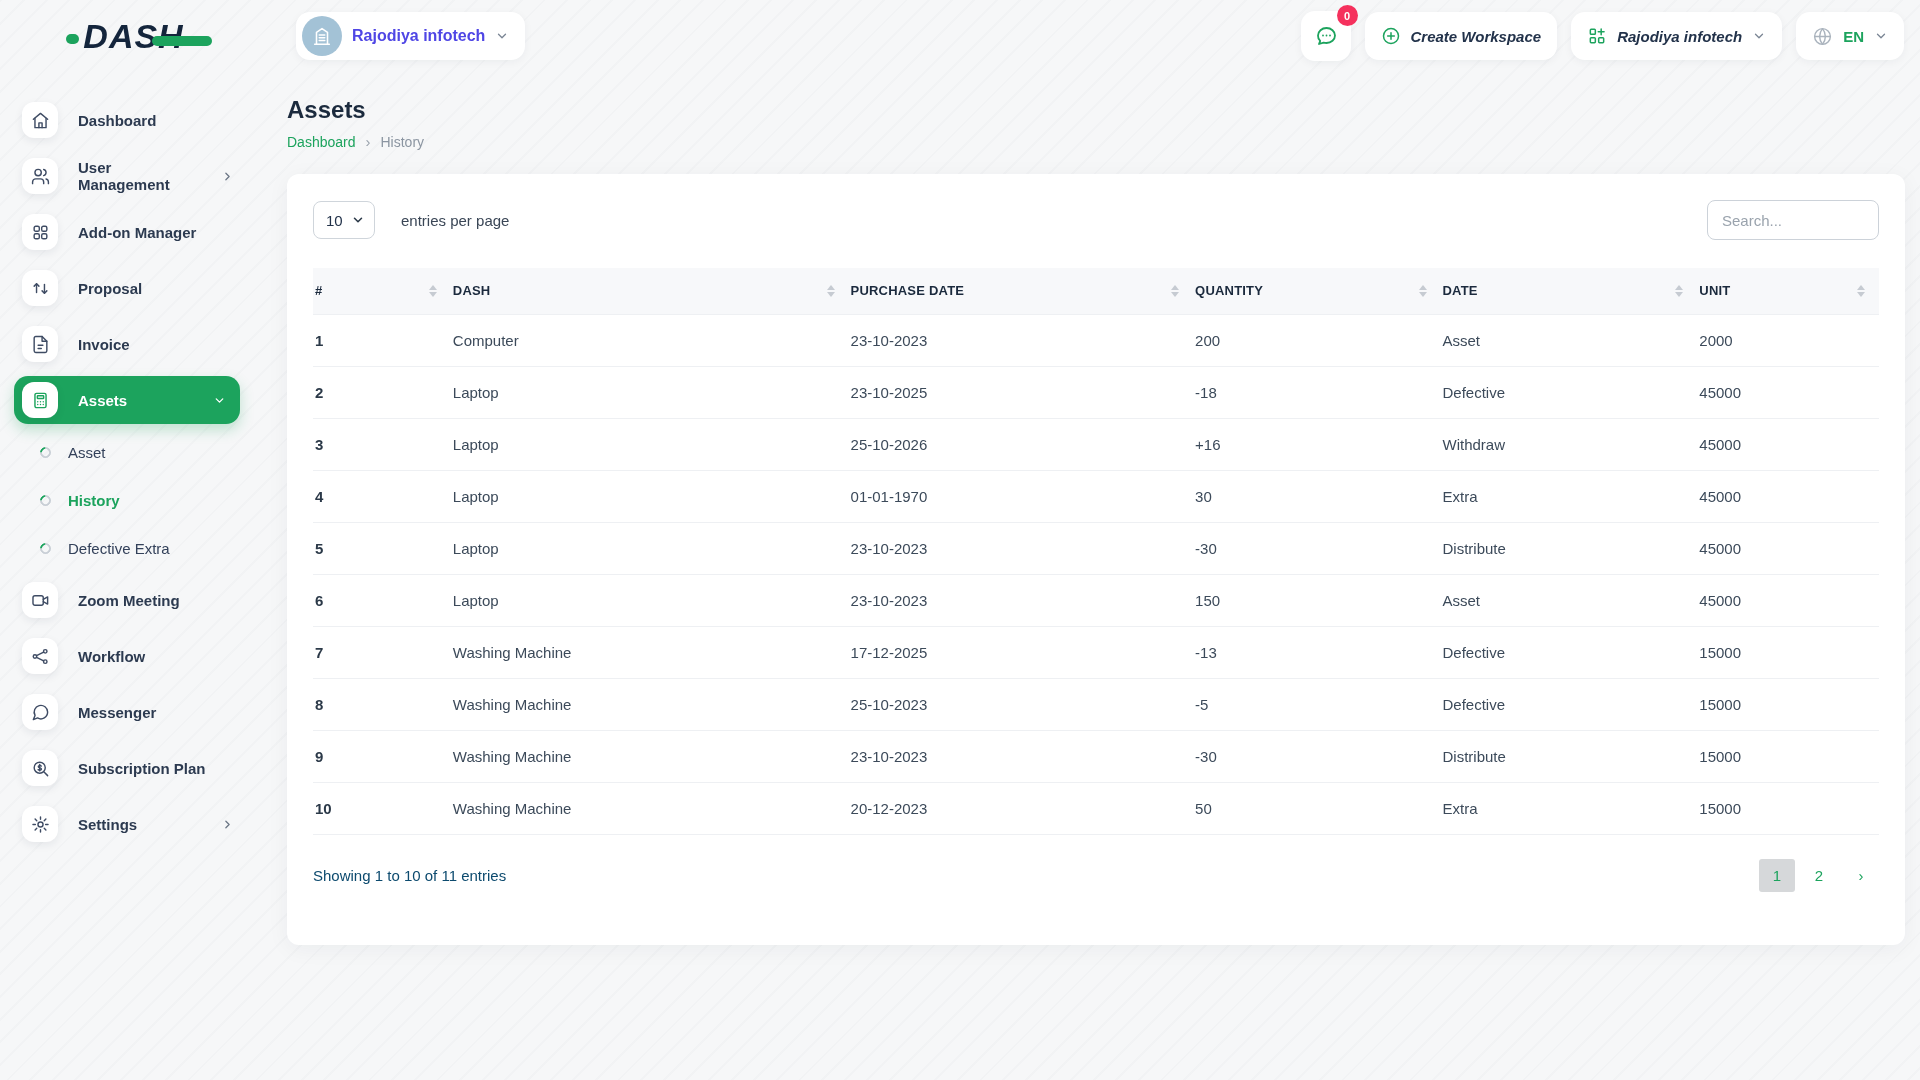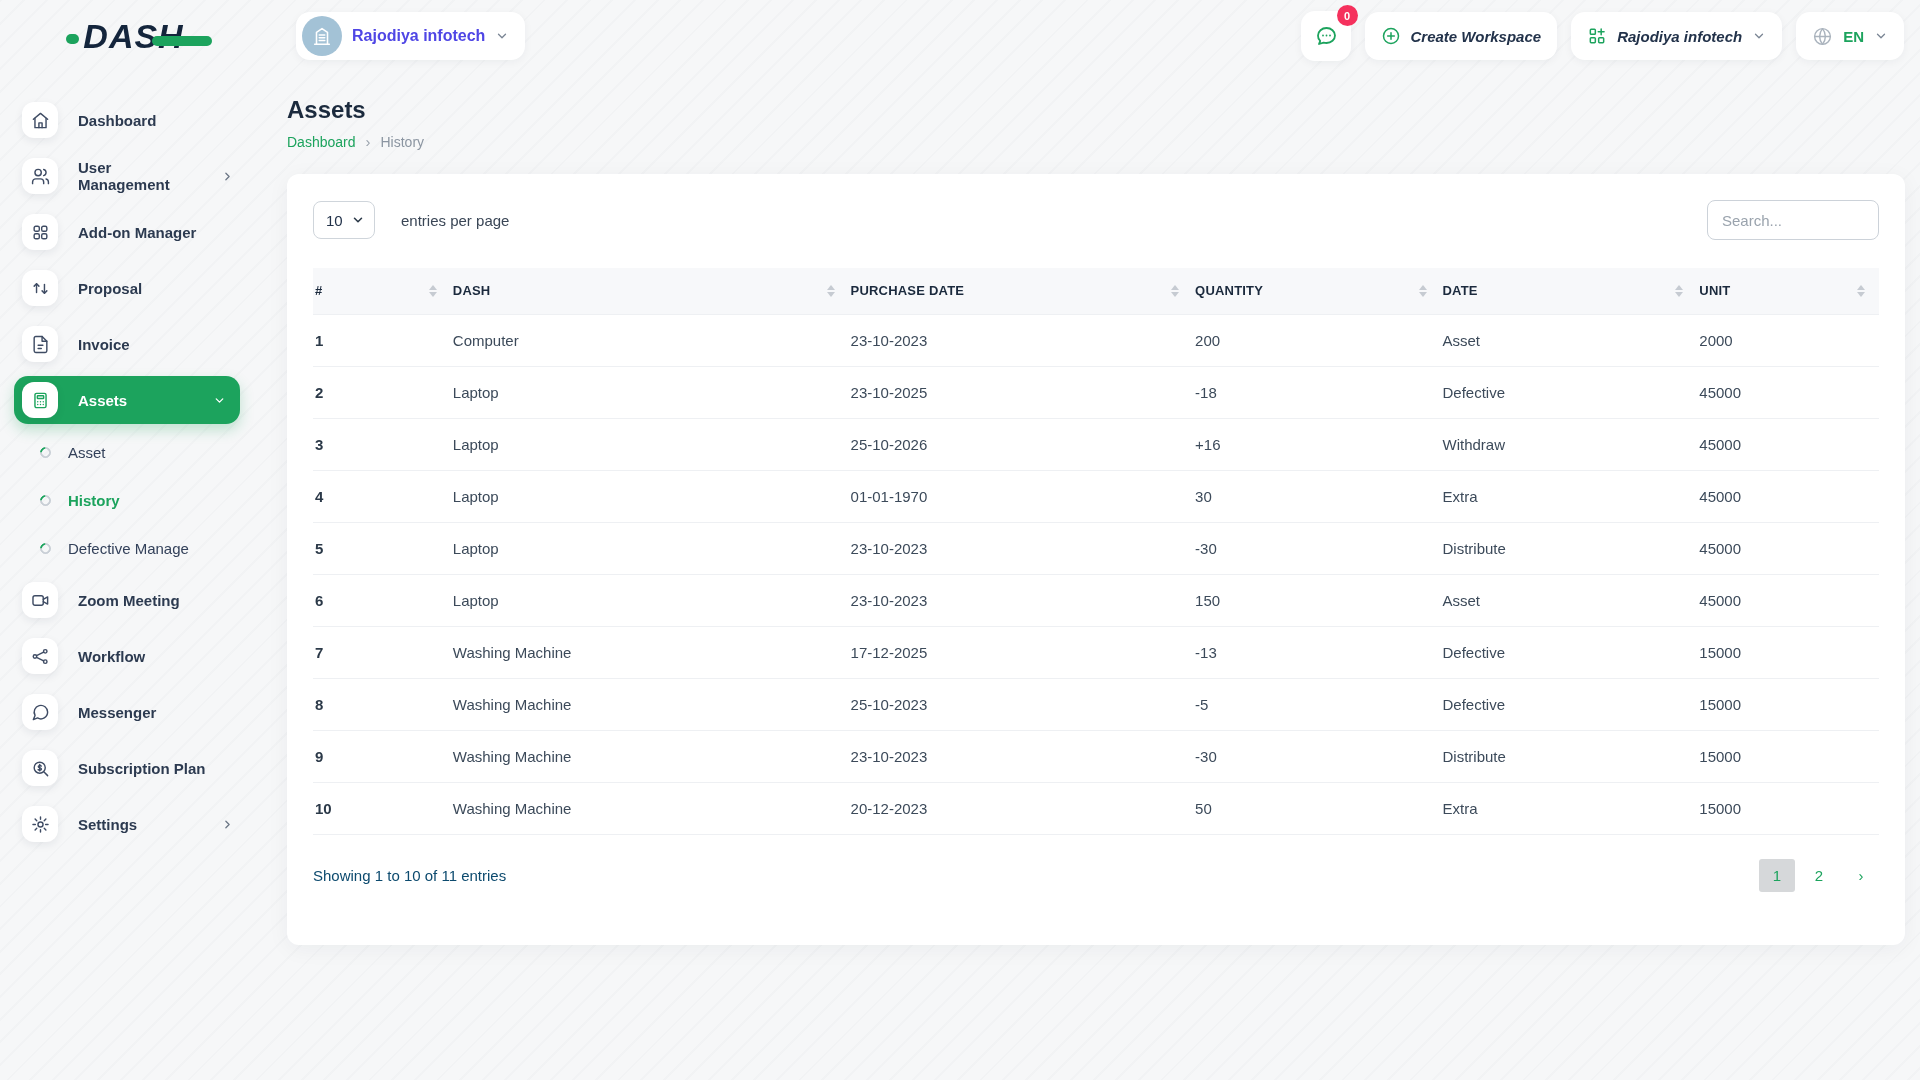--- a/index.html
+++ b/index.html
@@ -254,21 +254,21 @@
   <div class="sub-item">
     <span class="donut"></span>
     <span class="sub-label">Asset</span>
   </div>
   <div class="sub-item active">
     <span class="donut"></span>
     <span class="sub-label">History</span>
   </div>
   <div class="sub-item">
     <span class="donut"></span>
-    <span class="sub-label">Defective Manage</span>
+    <span class="sub-label">Defective Extra</span>
   </div>
 
   <div class="side-item">
     <span class="side-icon">
       <svg width="19" height="19" viewBox="0 0 24 24" fill="none" stroke="currentColor" stroke-width="1.8" stroke-linecap="round" stroke-linejoin="round">
           <rect x="2.5" y="6" width="13" height="12" rx="2.5"></rect>
           <path d="M15.5 10.5 21 7.5v9l-5.5-3"></path>
         </svg>
     </span>
     <span class="side-label">Zoom Meeting</span>

